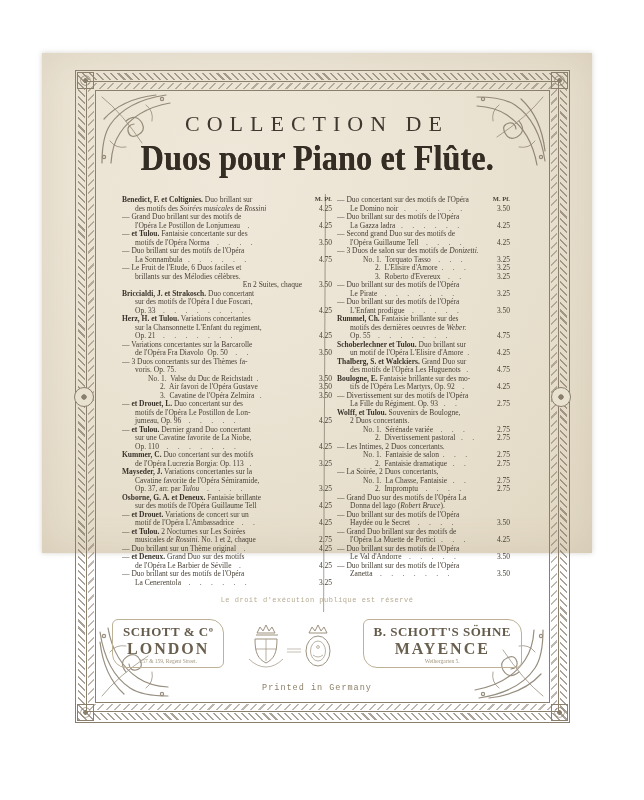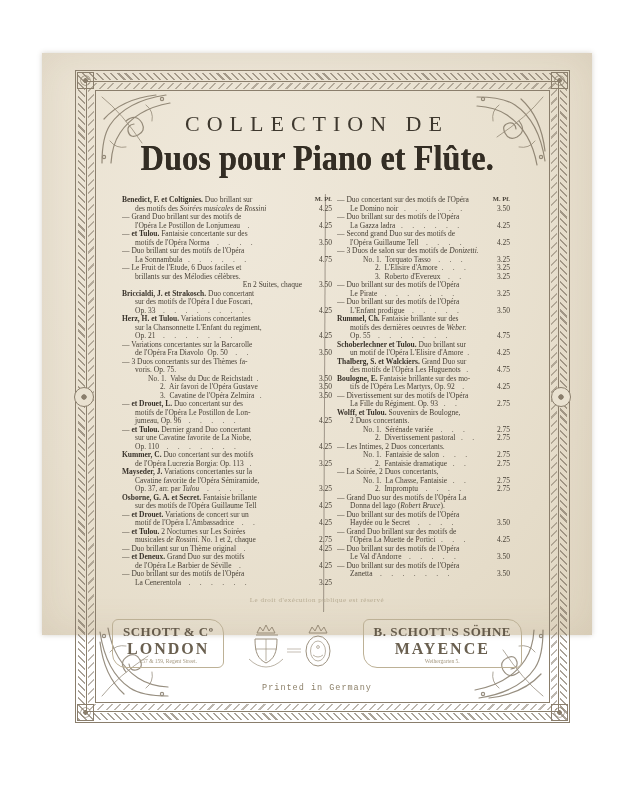--- a/index.html
+++ b/index.html
@@ -2,21 +2,21 @@
 <html><head>
 <meta charset="utf-8">
 <style>
   html,body{margin:0;padding:0;}
   body{
     width:644px;height:800px;background:#ffffff;position:relative;
     font-family:"Liberation Serif", serif;
     -webkit-font-smoothing:antialiased;
   }
   .paper{
-    position:absolute;left:42px;top:53px;width:550px;height:582px;
+    position:absolute;left:42px;top:53px;width:550px;height:500px;
     background:
       radial-gradient(ellipse at 35% 25%, #efe8da 0%, #e9e1d0 55%, #e1d7c2 100%);
     box-shadow:0 0 5px rgba(90,75,50,.25), inset 0 0 40px rgba(120,100,70,.12);
   }
   
   .frame{position:absolute;left:33px;top:17px;width:495px;height:653px;}
   .f-outer{position:absolute;inset:0;border:1px solid #8a7e6c;}
   .f-band1{position:absolute;inset:3px;border:7px solid transparent;
     border-image:repeating-linear-gradient(45deg, rgba(125,113,97,.65) 0 1.5px, rgba(0,0,0,0) 1.5px 5px) 7;}
   .f-line1{position:absolute;inset:11px;border:1px solid #8a7e6c;}
@@ -52,21 +52,21 @@
     white-space:pre;color:#494238;}
   .cl .sg.b{font-weight:bold;color:#38322a}
   .cl .sg.i{font-style:italic}
   .cl .pr{position:absolute;right:0;top:0;}
   .ind1{padding-left:13px}.ind2{padding-left:26px}.ind3{padding-left:38px}
   .cl.r{text-align:right;padding-right:30px}
   .divider{position:absolute;left:282px;top:141px;width:1px;height:418px;
     background:#60564a;opacity:.55;transform:rotate(.25deg);}
   
   .rights{position:absolute;left:0;width:550px;top:543px;text-align:center;
-    font-size:7px;color:#b7ab92;letter-spacing:.5px;}
+    font-size:7px;color:#b7ab92;letter-spacing:.5px;font-family:Liberation Mono, monospace;}
   .property{position:absolute;left:0;width:550px;top:552px;text-align:center;
     font-size:7.5px;color:#998c74;}
   .imprint{position:absolute;left:70px;top:566px;width:410px;height:70px;
     display:flex;align-items:flex-start;justify-content:space-between;}
   .cartouche{border:1px solid #bdb196;border-radius:6px 14px 6px 14px;
     padding:4px 10px 3px 10px;text-align:center;color:#6a6050;background:rgba(255,255,255,.06);}
   .imp-name{font-size:13px;font-weight:bold;letter-spacing:.5px;color:#655b4b;}
   .imp-city{font-size:16px;font-weight:bold;letter-spacing:2px;color:#6a6050;}
   .imp-addr{font-size:5.5px;color:#a3977e;}
   .crest{width:110px;height:60px;opacity:.85;}
@@ -153,21 +153,21 @@
       <div class="cl ind1"><span class="sg">motifs de l'Opéra Le Postillon de Lon-</span></div>
       <div class="cl ind1"><span class="sg">jumeau, Op. 96    .     .     .     .     .</span><span class="pr">4.25</span></div>
       <div class="cl"><span class="sg">— </span><span class="sg b">et Tulou.</span><span class="sg"> Dernier grand Duo concertant</span></div>
       <div class="cl ind1"><span class="sg">sur une Cavatine favorite de La Niobe,</span></div>
       <div class="cl ind1"><span class="sg">Op. 110    .     .     .     .     .     .     .</span><span class="pr">4.25</span></div>
       <div class="cl"><span class="sg b">Kummer, C.</span><span class="sg"> Duo concertant sur des motifs</span></div>
       <div class="cl ind1"><span class="sg">de l'Opéra Lucrezia Borgia: Op. 113   .</span><span class="pr">3.25</span></div>
       <div class="cl"><span class="sg b">Mayseder, J.</span><span class="sg"> Variations concertantes sur la</span></div>
       <div class="cl ind1"><span class="sg">Cavatine favorite de l'Opéra Sémiramide,</span></div>
       <div class="cl ind1"><span class="sg">Op. 37, arr. par </span><span class="sg i">Tulou</span><span class="sg">    .     .     .     .</span><span class="pr">3.25</span></div>
-      <div class="cl"><span class="sg b">Osborne, G. A. et Secret.</span><span class="sg"> Fantaisie brillante</span></div>
+      <div class="cl"><span class="sg b">Osborne, G. A. et Deneux.</span><span class="sg"> Fantaisie brillante</span></div>
       <div class="cl ind1"><span class="sg">sur des motifs de l'Opéra Guillaume Tell</span><span class="pr">4.25</span></div>
       <div class="cl"><span class="sg">— </span><span class="sg b">et Drouet.</span><span class="sg"> Variations de concert sur un</span></div>
       <div class="cl ind1"><span class="sg">motif de l'Opéra L'Ambassadrice    .     .</span><span class="pr">4.25</span></div>
       <div class="cl"><span class="sg">— </span><span class="sg b">et Tulou.</span><span class="sg"> 2 Nocturnes sur Les Soirées</span></div>
       <div class="cl ind1"><span class="sg">musicales </span><span class="sg i">de Rossini.</span><span class="sg"> No. 1 et 2, chaque</span><span class="pr">2.75</span></div>
       <div class="cl"><span class="sg">— Duo brillant sur un Thème original    .</span><span class="pr">4.25</span></div>
       <div class="cl"><span class="sg">— </span><span class="sg b">et Deneux.</span><span class="sg"> Grand Duo sur des motifs</span></div>
       <div class="cl ind1"><span class="sg">de l'Opéra Le Barbier de Séville    .</span><span class="pr">4.25</span></div>
       <div class="cl"><span class="sg">— Duo brillant sur des motifs de l'Opéra</span></div>
       <div class="cl ind1"><span class="sg">La Cenerentola    .     .     .     .     .     .</span><span class="pr">3.25</span></div>

